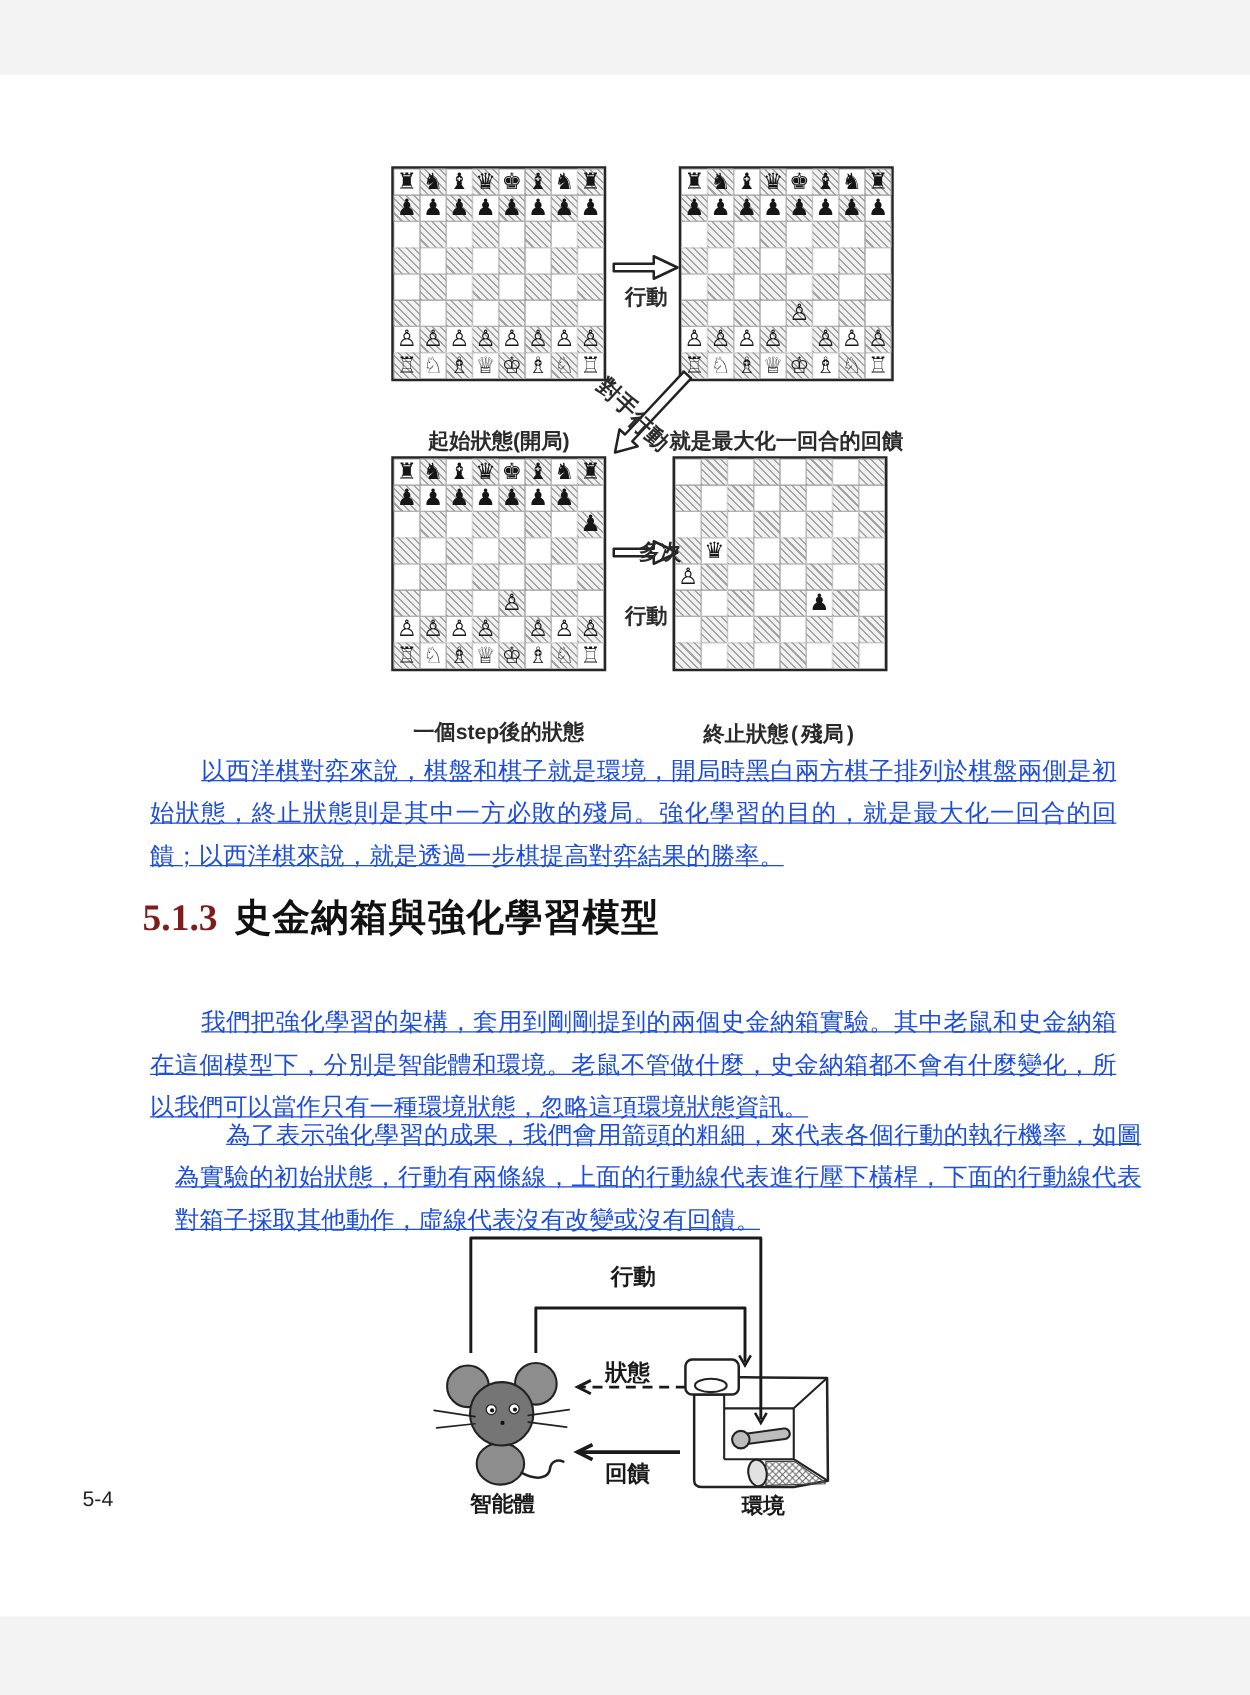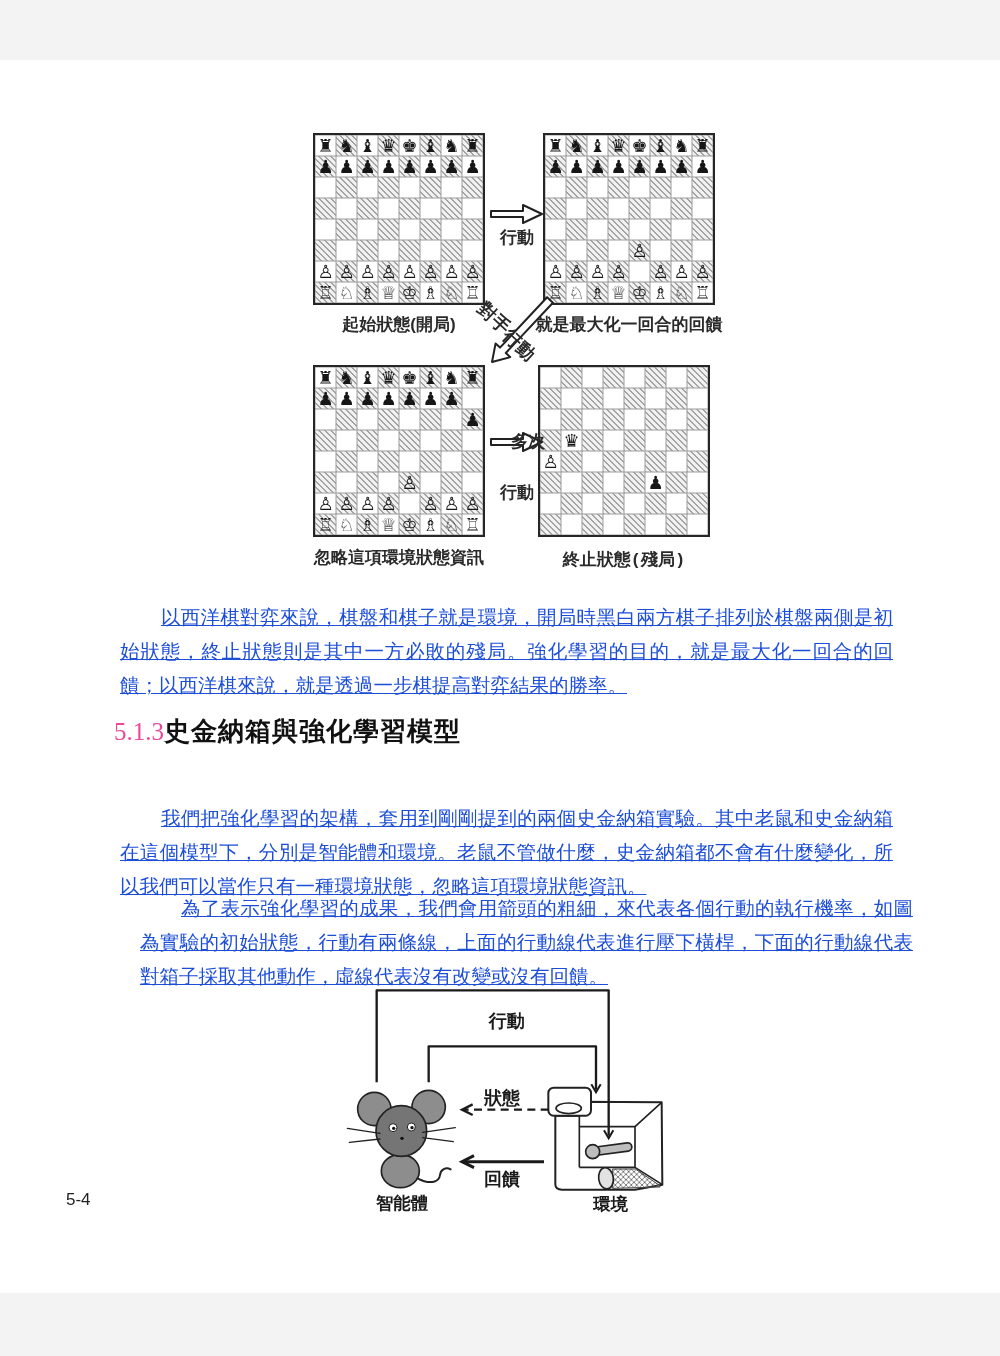--- a/index.html
+++ b/index.html
@@ -22,21 +22,21 @@
   .sq.dark{background:
       repeating-linear-gradient(45deg, rgba(100,100,100,.55) 0 1.2px, rgba(255,255,255,0) 1.2px 4.2px),
       #f1f1f1;}
   .piece{font-size:18px;line-height:1;color:#161616;
          font-family:"DejaVu Sans",sans-serif;}
   .b1{left:313px;top:133px;}
   .b2{left:543px;top:133px;}
   .b3{left:313px;top:365px;}
   .b4{left:538px;top:365px;}
   .caption{position:absolute;width:232px;text-align:center;
-           font-size:17px;font-weight:bold;color:#2a2a2a;}
+           font-size:17px;font-weight:bold;color:#2a2a2a;margin-top:28px;}
   .cap1{left:283px;top:313px;}
   .cap2{left:513px;top:313px;}
   .cap3{left:283px;top:546px;}
   .cap4{left:508px;top:548px;font-family:Liberation Mono, monospace;}
   .fig-arrow{position:absolute;}
   .arrow1{left:489px;top:202px;}
   .arrow2{left:489px;top:430px;}
   .diag{left:480px;top:292px;}
   .arrow-label{position:absolute;font-size:17px;font-weight:bold;color:#2a2a2a;}
   .arrow1-label{left:489px;top:226px;width:56px;text-align:center;}
@@ -48,22 +48,22 @@
   
   .para{
     position:absolute;left:120px;width:773px;margin:0;
     font-family:"Liberation Serif",serif;font-size:19.5px;line-height:34px;
     color:#1d4ed8;text-align:justify;text-indent:2.1em;text-decoration:underline;
   }
   .p1{top:601px;}
   .p2{top:802px;}
   .p3{top:892px;margin-left:20px;}
   .heading{position:absolute;left:114px;top:714px;white-space:nowrap;}
-  .h-num{font-family:"Liberation Serif",serif;font-weight:normal;font-size:25px;color:#ec4899;}
-  .h-title{font-weight:bold;font-size:26px;color:#111;letter-spacing:1px;}
+  .h-num{font-family:"Liberation Serif",serif;font-weight:bold;font-size:30px;color:#7f1d1d;}
+  .h-title{font-weight:bold;font-size:30px;color:#111;margin-left:13px;letter-spacing:1px;}
 
   
   .model-figure{position:absolute;left:330px;top:985px;width:362px;height:235px;}
   .model-figure text{font-family:"Liberation Sans",sans-serif;font-weight:bold;fill:#1a1a1a;}
 
   .page-number{position:absolute;left:66px;top:1190px;font-size:17px;color:#222;}
 </style>
 </head>
 <body>
 
@@ -530,21 +530,21 @@
       <div class="sq dark"></div>
       <div class="sq light"></div>
       <div class="sq dark"></div>
       <div class="sq light"></div>
       <div class="sq dark"></div>
       <div class="sq light"></div>
     </div>
 
   <div class="caption cap1">起始狀態(開局)</div>
   <div class="caption cap2">就是最大化一回合的回饋</div>
-  <div class="caption cap3">忽略這項環境狀態資訊</div>
+  <div class="caption cap3">一個step後的狀態</div>
   <div class="caption cap4">終止狀態(殘局)</div>
 
   <svg class="fig-arrow arrow1" width="56" height="24">
     <polygon points="2,9 34,9 34,3 53,12 34,21 34,15 2,15" fill="#ffffff" stroke="#222" stroke-width="2" stroke-linejoin="round"></polygon>
   </svg>
   <div class="arrow-label arrow1-label">行動</div>
 
   <svg class="fig-arrow diag" width="80" height="80">
     <polygon points="67.1,5.3 20,55.6 15.6,51.5 12,70 30.2,65.1 25.8,61 72.9,10.7" fill="#ffffff" stroke="#222" stroke-width="2" stroke-linejoin="round"></polygon>
   </svg>

